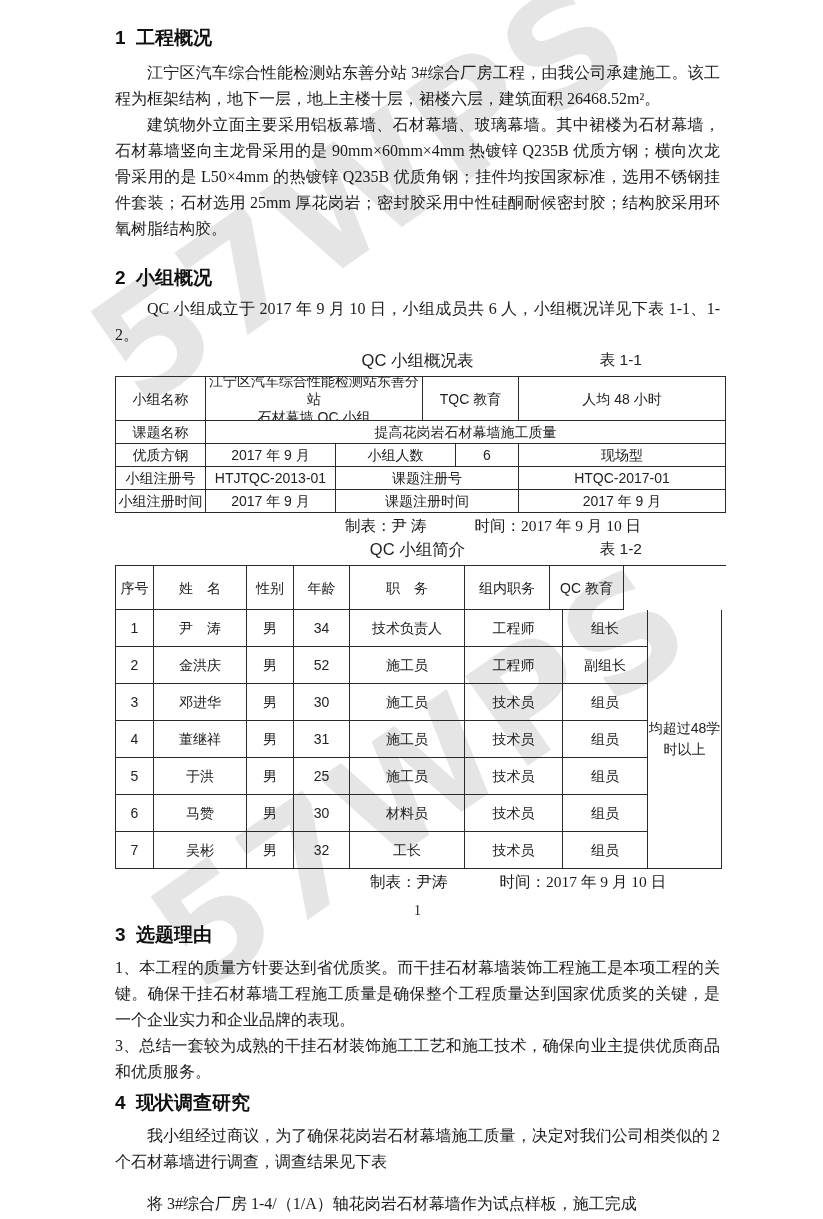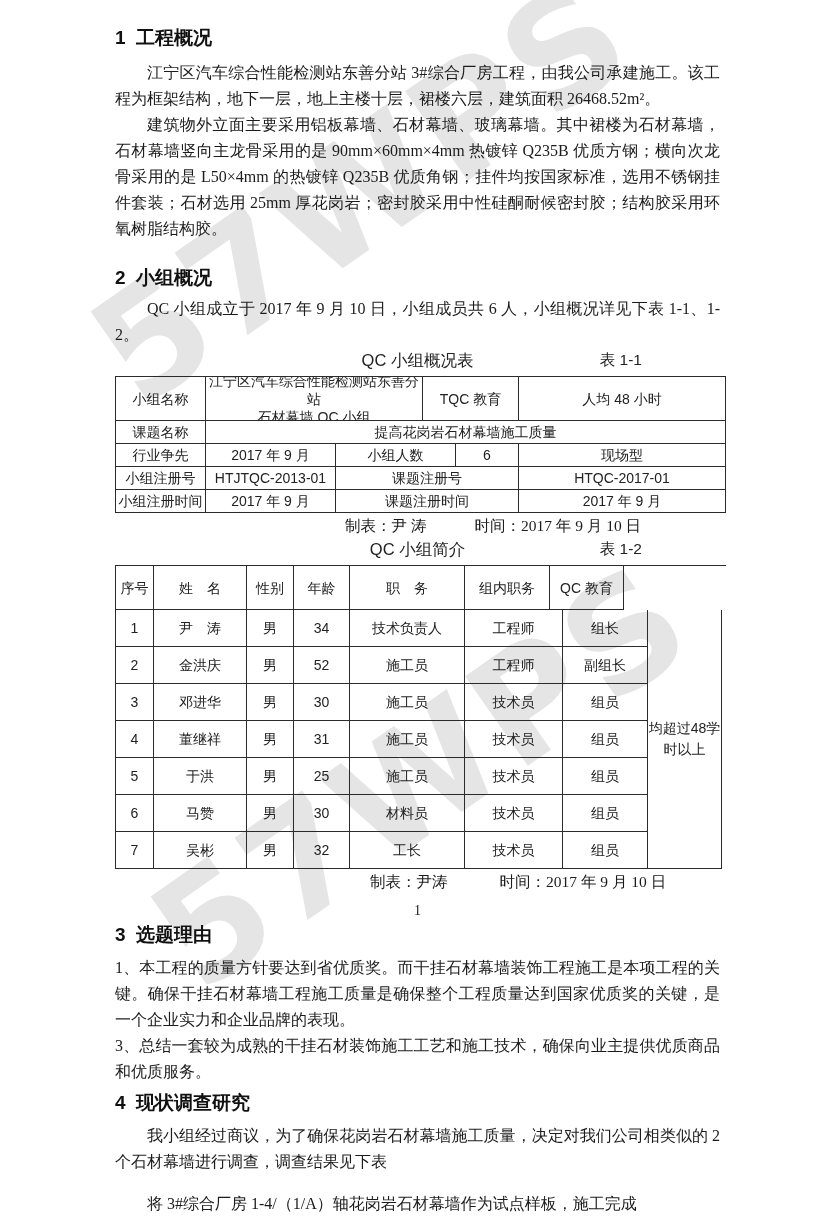--- a/index.html
+++ b/index.html
@@ -105,21 +105,21 @@
           <div>石材幕墙 QC 小组</div>
         </div>
         <div class="tc" style="width:96px">TQC 教育</div>
         <div class="tc" style="width:207px">人均 48 小时</div>
       </div>
       <div class="trow t1-rs">
         <div class="tc" style="width:90px">课题名称</div>
         <div class="tc" style="width:520px">提高花岗岩石材幕墙施工质量</div>
       </div>
       <div class="trow t1-rs">
-        <div class="tc" style="width:90px">行业争先</div>
+        <div class="tc" style="width:90px">优质方钢</div>
         <div class="tc" style="width:130px">2017 年 9 月</div>
         <div class="tc" style="width:120px">小组人数</div>
         <div class="tc" style="width:63px">6</div>
         <div class="tc" style="width:207px">现场型</div>
       </div>
       <div class="trow t1-rs">
         <div class="tc" style="width:90px">小组注册号</div>
         <div class="tc" style="width:130px">HTJTQC-2013-01</div>
         <div class="tc" style="width:183px">课题注册号</div>
         <div class="tc" style="width:207px">HTQC-2017-01</div>

